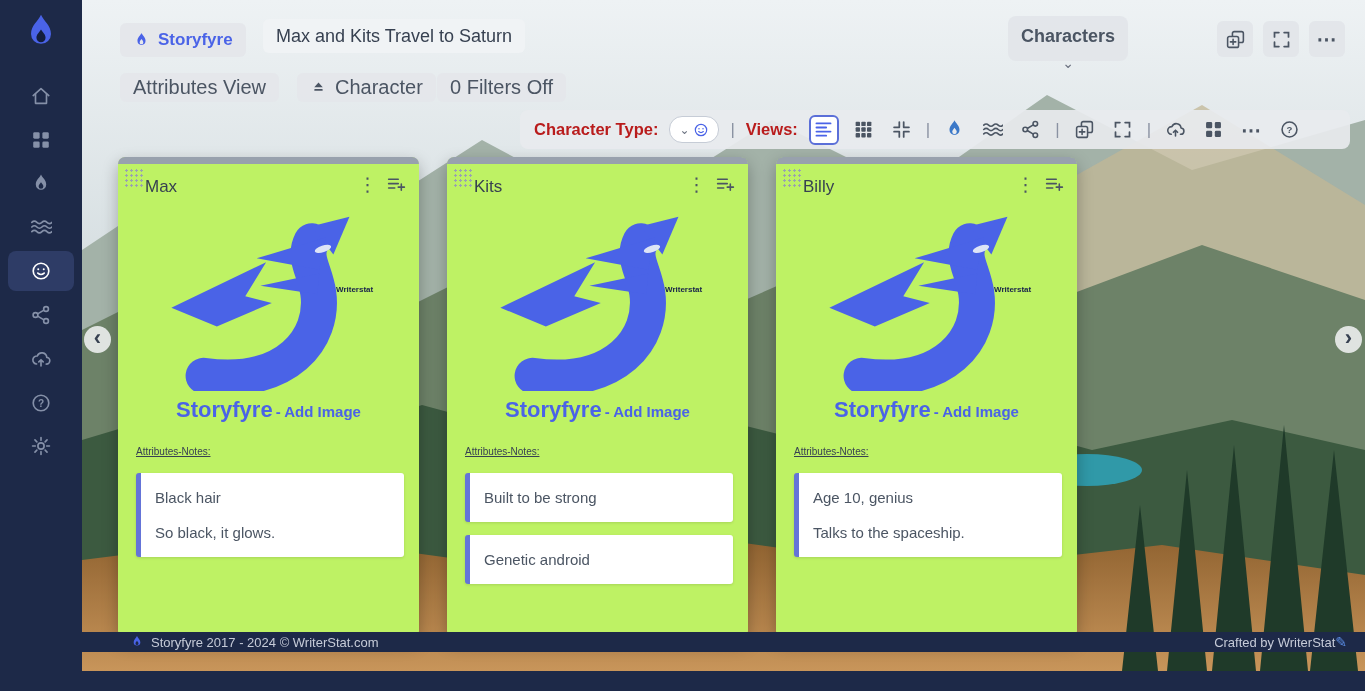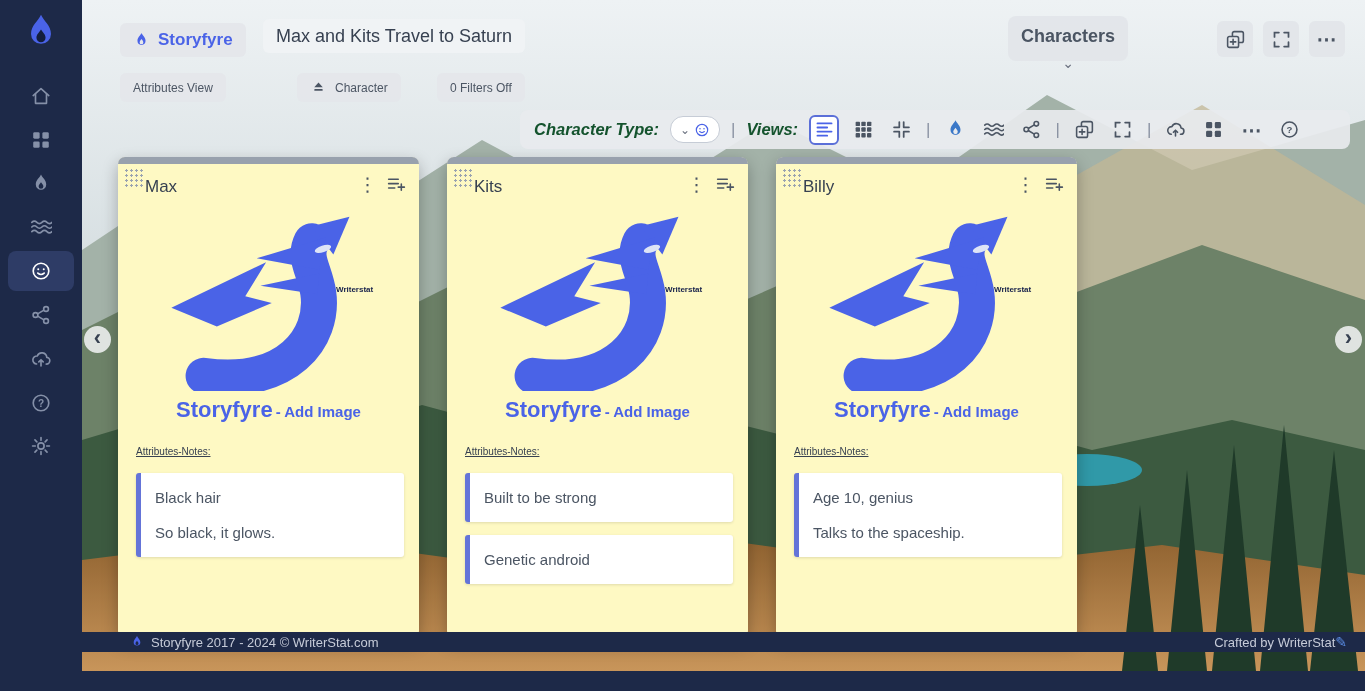--- a/index.html
+++ b/index.html
@@ -11,46 +11,46 @@
 
   
   .sidebar{position:absolute;left:0;top:0;width:82px;height:691px;background:#1d2948;z-index:30;}
   .side-logo{position:absolute;left:20px;top:12px;width:42px;height:42px;--f1:#4a63e7;--f2:#141e3d;}
   .side-item{position:absolute;left:0;width:82px;height:40px;display:flex;align-items:center;justify-content:center;cursor:pointer;--s:#8590a8;color:#8590a8;}
   .side-item.selected{left:8px;width:66px;background:#2e3c66;border-radius:8px;--s:#ffffff;color:#fff;}
   .side-item svg{width:22px;height:22px;}
   .side-item .flame-svg{--f1:#8590a8;--f2:#1d2948;}
 
   
-  .chip{position:absolute;display:inline-flex;align-items:center;gap:8px;background:rgba(228,230,235,.93);border-radius:6px;padding:0 13px;height:29px;font-size:12px;color:#4b5563;z-index:20;}
+  .chip{position:absolute;display:inline-flex;align-items:center;gap:8px;background:rgba(228,230,235,.93);border-radius:6px;padding:0 13px;height:29px;font-size:20px;color:#4b5563;z-index:20;}
   .app-btn{left:120px;top:23px;height:34px;font-size:17px;font-weight:700;color:#4a63e7;cursor:pointer;}
   .app-btn svg{width:17px;height:17px;--f1:#4a63e7;--f2:#e6e8ec;}
   .doc-title{left:263px;top:19px;height:34px;background:rgba(240,242,244,.95);font-size:18px;color:#374151;}
   .chip-row2{top:73px;}
   .characters-dd{left:1008px;top:16px;height:45px;background:rgba(226,229,233,.93);border-radius:8px;font-size:18px;font-weight:600;gap:10px;cursor:pointer;flex-direction:column;}
   .characters-dd svg{width:26px;height:26px;--s:#4b5563;}
   .chev{font-size:14px;color:#6b7280;font-weight:400;transform:translateY(-2px);}
   .iconbtn{position:absolute;width:36px;height:36px;top:21px;background:rgba(226,229,233,.93);border-radius:6px;display:flex;align-items:center;justify-content:center;color:#4b5563;cursor:pointer;z-index:20;--s:#4b5563;--bg:#e6e8ec;}
   .iconbtn svg{width:21px;height:21px;}
   .ellipsis-txt{font-size:20px;font-weight:700;letter-spacing:1px;color:#4b5563;line-height:1;}
 
   
   .toolbar{position:absolute;left:520px;top:110px;width:830px;height:39px;background:rgba(232,234,238,.92);border-radius:8px;display:flex;align-items:center;gap:11px;padding:0 14px;box-sizing:border-box;z-index:20;}
-  .tb-label{font-size:16.5px;font-weight:600;color:#14532d;white-space:nowrap;font-style:italic;}
+  .tb-label{font-size:16.5px;font-weight:600;color:#b91c1c;white-space:nowrap;}
   .tb-sep{font-size:17px;color:#8a92a2;}
   .tb-pill{display:flex;align-items:center;justify-content:center;gap:4px;width:48px;height:25px;background:#fff;border:1px solid #c6ccd6;border-radius:13px;cursor:pointer;}
   .tb-pill svg{width:16px;height:16px;--s:#4a63e7;}
   .tb-pill .chev{font-size:12px;transform:none;}
   .tb-ic{display:flex;align-items:center;justify-content:center;width:27px;height:27px;cursor:pointer;--s:#4b5563;--bg:#e9ebee;}
   .tb-ic svg{width:21px;height:21px;}
   .tb-ic.active{width:30px;height:30px;background:#fff;border:2px solid #5b6fd8;border-radius:6px;box-sizing:border-box;--s:#4a63e7;}
   .tb-ic .flame-svg{--f1:#3b78c8;--f2:#e9ebee;}
 
   
-  .card{position:absolute;top:157px;width:301px;height:482px;background:#fef9c3;border-radius:8px;box-shadow:0 6px 16px rgba(0,0,0,.28);z-index:10;}
+  .card{position:absolute;top:157px;width:301px;height:482px;background:#bef264;border-radius:8px;box-shadow:0 6px 16px rgba(0,0,0,.28);z-index:10;}
   .card-top{height:7px;background:#98a1ad;border-radius:8px 8px 0 0;cursor:grab;}
   .drag-dots{position:absolute;left:6px;top:11px;width:19px;height:19px;background-image:radial-gradient(#99a2b0 1.3px,transparent 1.4px);background-size:5px 5px;cursor:grab;}
   .card-title{position:absolute;left:27px;top:20px;font-size:17px;font-weight:500;color:#374151;}
   .kebab{position:absolute;right:42px;top:18px;font-size:19px;color:#4b5563;cursor:pointer;line-height:1;}
   .addlist-btn{position:absolute;right:12px;top:17px;cursor:pointer;--s:#4b5563;}
   .addlist-btn svg{width:21px;height:21px;}
   .logo-wrap{position:absolute;left:30px;top:54px;width:240px;height:182px;cursor:pointer;}
   .watermark{position:absolute;left:188px;top:74px;font-size:8px;font-weight:700;color:#16204a;}
   .logo-caption{position:absolute;left:0;right:0;top:240px;display:flex;justify-content:center;align-items:baseline;gap:3px;color:#4a63e7;cursor:pointer;}
   .logo-caption .big{font-size:22px;font-weight:700;}

